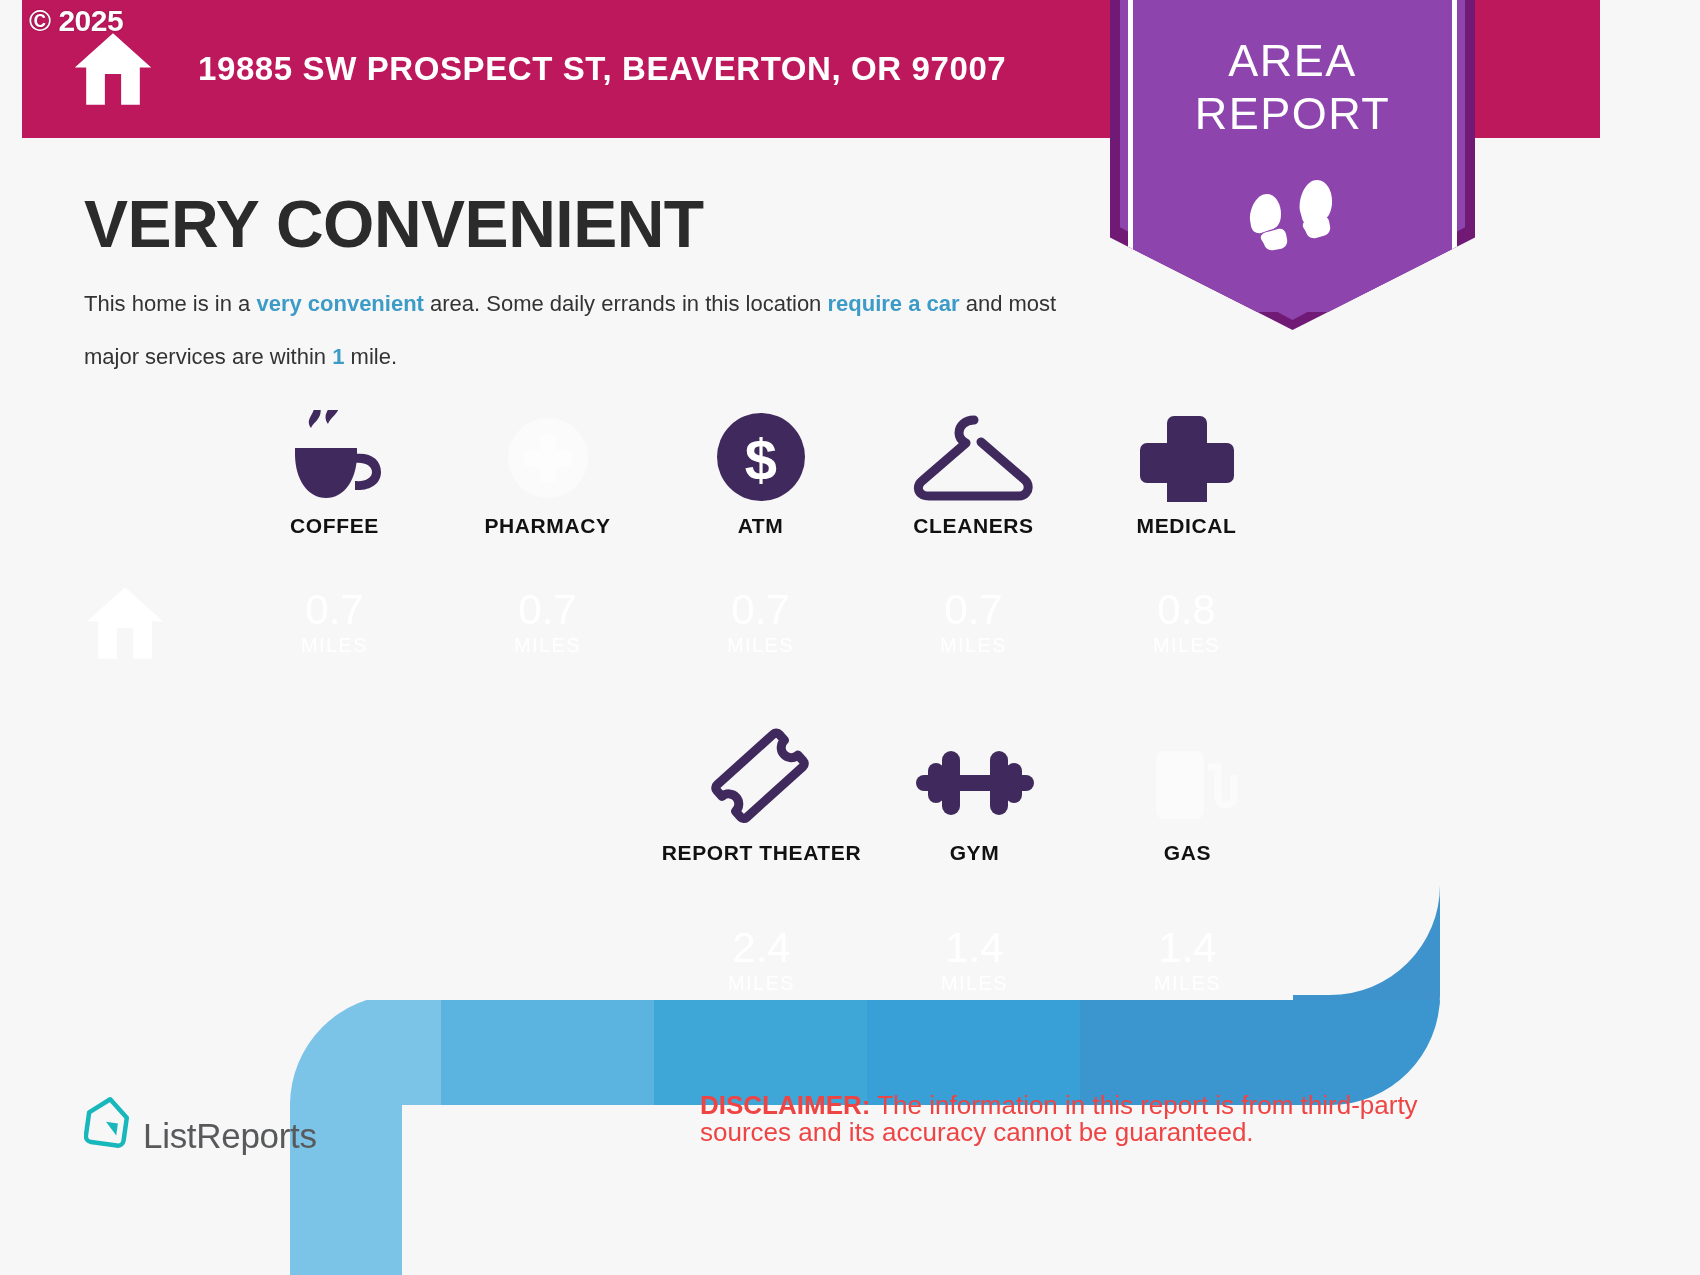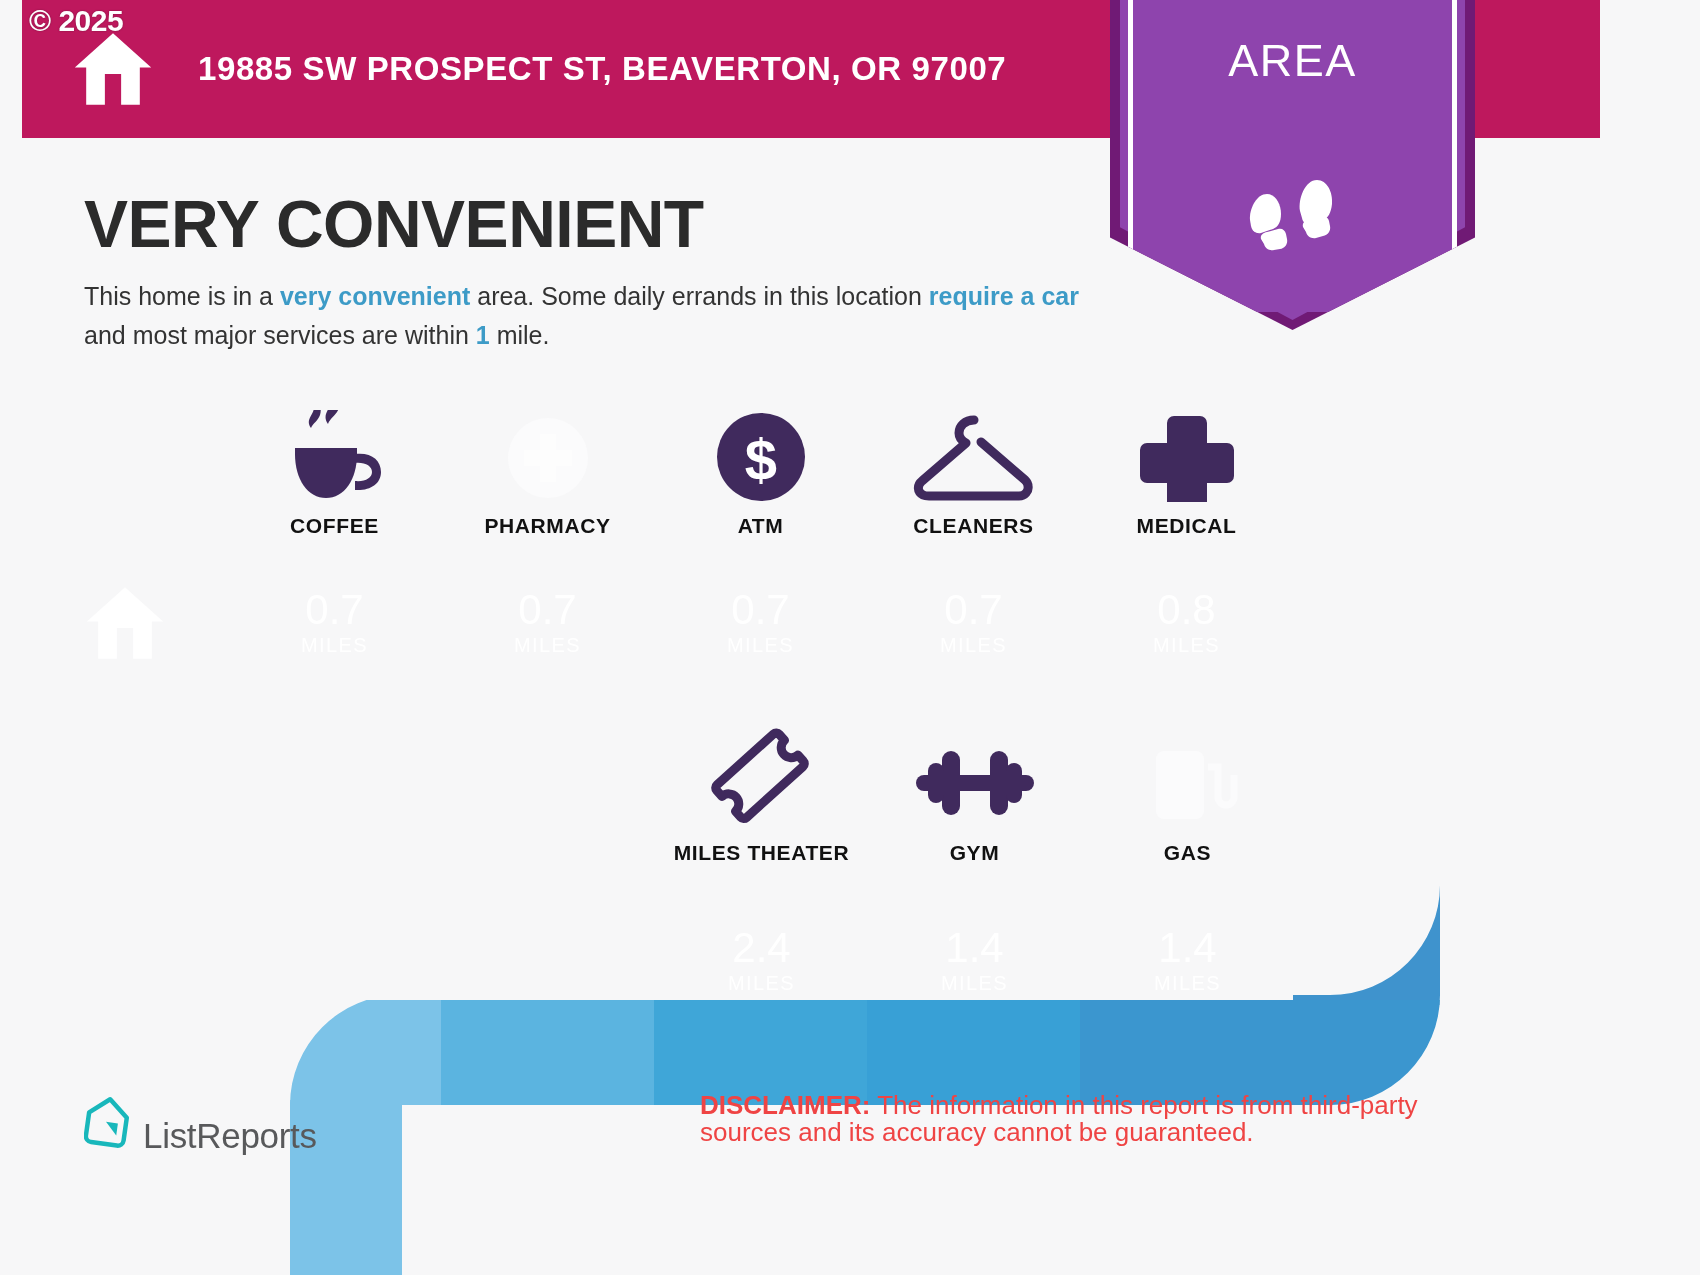--- a/index.html
+++ b/index.html
@@ -67,21 +67,21 @@
   .badge-feet { position:absolute; left:50%; top:172px; transform:translateX(-50%); z-index:3; }
 
   
   .headline {
     position:absolute; left:84px; top:186px;
     font-size:66px; font-weight:700; color:#2b2b2b;
     letter-spacing:-0.5px;
   }
   .subcopy {
     position:absolute; left:84px; top:277px; width:1030px;
-    font-size:25px; line-height:39px; color:#333;
+    font-size:22px; line-height:53px; color:#333;
   }
   .subcopy b { color:#3d9bc7; font-weight:700; }
 
   
   .snake { position:absolute; left:0; top:0; width:1700px; height:1275px; z-index:1; }
 
   
   .iconrow { position:absolute; z-index:6; display:flex; }
   .icell { width:213px; display:flex; flex-direction:column; align-items:center; }
   .icell .ic { height:92px; display:flex; align-items:flex-end; justify-content:center; }
@@ -171,20 +171,21 @@
   </svg>
   <div class="addr">19885 SW PROSPECT ST, BEAVERTON, OR 97007</div>
 </div>
 <div class="copyright">© 2025</div>
 
 <div class="badge">
   <div class="badge-inner"></div>
   <div class="badge-face"></div>
   <div class="badge-txt">
     <div>AREA</div>
+    <div>REPORT</div>
   </div>
   <svg class="badge-feet" width="104" height="86" viewBox="0 0 104 86">
     <path d="M26 22 c8 0 14 9 14 20 c0 8 -3 13 -8 15 l-12 4 c-5 1 -9 -2 -10 -7 l-1 -6 c-1 -10 6 -26 17 -26 Z" fill="#fff"></path>
     <path d="M20 67 c-1 -4 2 -6 6 -7 l11 -3 c4 -1 7 1 8 5 l1 5 c1 5 -2 9 -7 10 l-6 1 c-5 1 -9 -2 -10 -6 Z" fill="#fff"></path>
     <path d="M76 8 c10 0 16 12 15 24 c-1 9 -4 14 -9 16 l-11 4 c-5 2 -9 -1 -10 -6 l-2 -7 c-2 -12 5 -31 17 -31 Z" fill="#fff"></path>
     <path d="M62 55 c-1 -4 2 -7 6 -8 l11 -3 c4 -1 8 1 9 5 l1 5 c1 5 -2 9 -7 10 l-7 2 c-5 1 -9 -2 -10 -6 Z" fill="#fff"></path>
   </svg>
 </div>
 
 <div class="headline">VERY CONVENIENT</div>
@@ -279,21 +280,21 @@
 
   <div class="icell">
     <div class="ic">
       <svg width="108" height="102" viewBox="0 0 108 102">
         <g transform="rotate(-42 54 51)">
           <path d="M16 26 h76 a4 4 0 0 1 4 4 v8 a10 10 0 0 0 0 20 v8 a4 4 0 0 1 -4 4 h-76
                    a4 4 0 0 1 -4 -4 v-8 a10 10 0 0 0 0 -20 v-8 a4 4 0 0 1 4 -4 Z" fill="none" stroke="#402a5d" stroke-width="9" stroke-linejoin="round"></path>
         </g>
       </svg>
     </div>
-    <div class="lab">MILES THEATER</div>
+    <div class="lab">REPORT THEATER</div>
   </div>
 
   <div class="icell">
     <div class="ic">
       <svg width="126" height="92" viewBox="0 0 126 92">
         <rect x="30" y="14" width="18" height="64" rx="9" fill="#402a5d"></rect>
         <rect x="78" y="14" width="18" height="64" rx="9" fill="#402a5d"></rect>
         <rect x="16" y="26" width="16" height="40" rx="8" fill="#402a5d"></rect>
         <rect x="94" y="26" width="16" height="40" rx="8" fill="#402a5d"></rect>
         <rect x="4" y="38" width="118" height="16" rx="8" fill="#402a5d"></rect>

